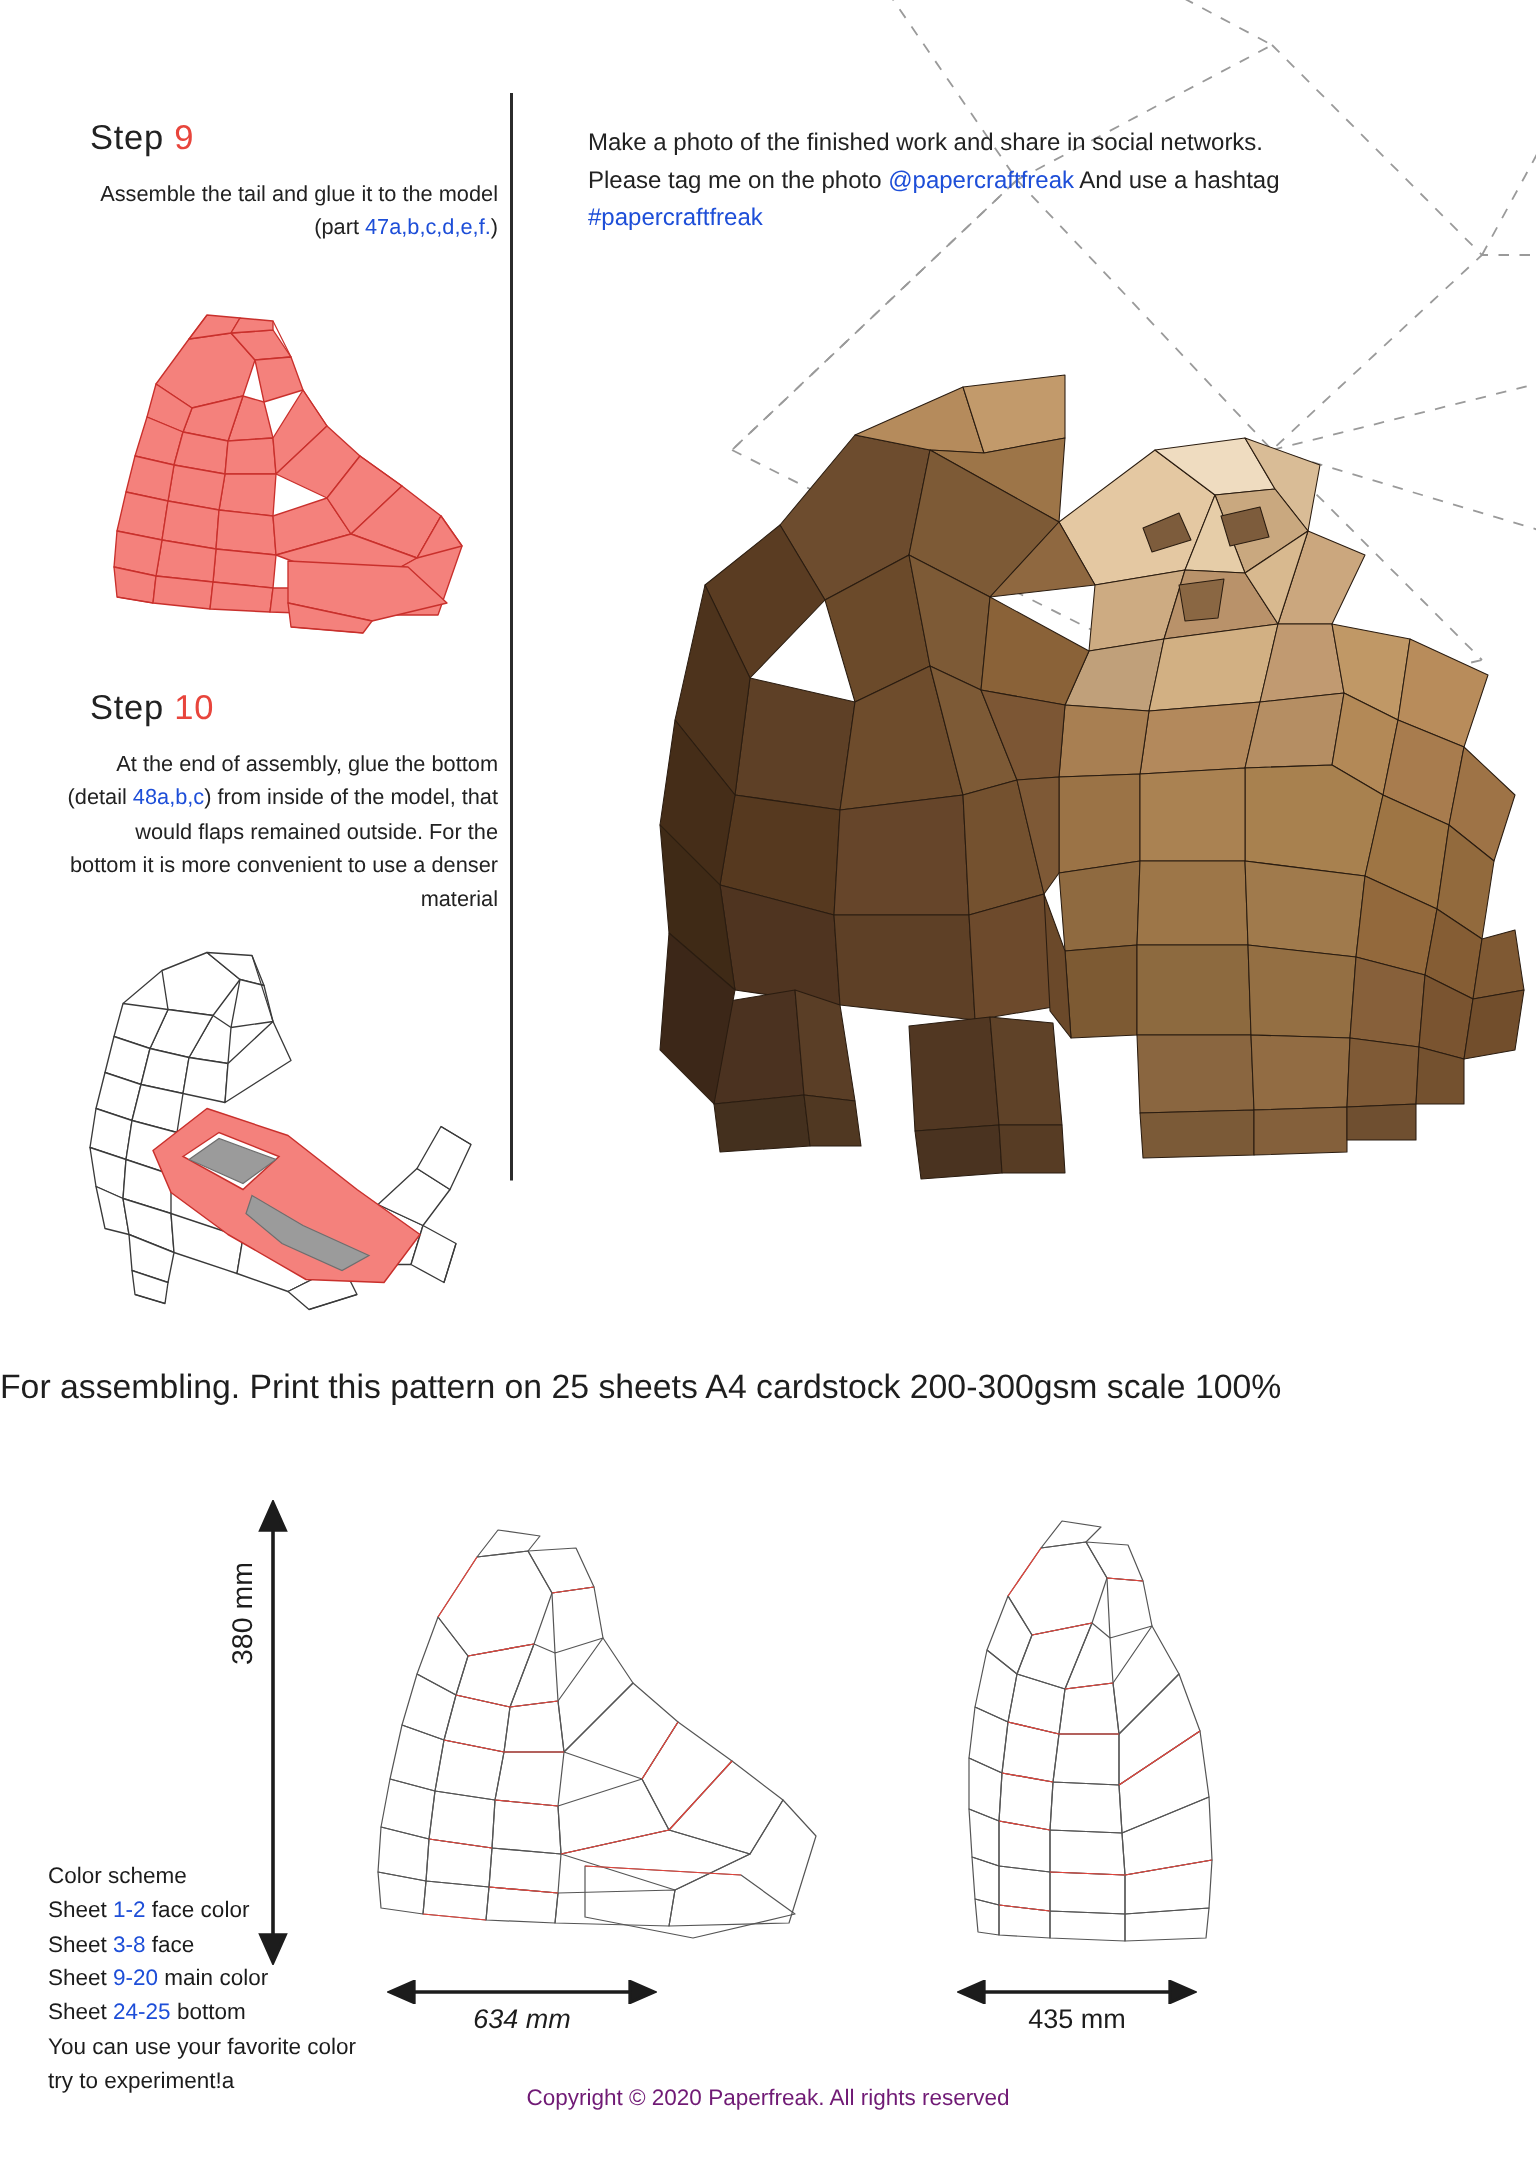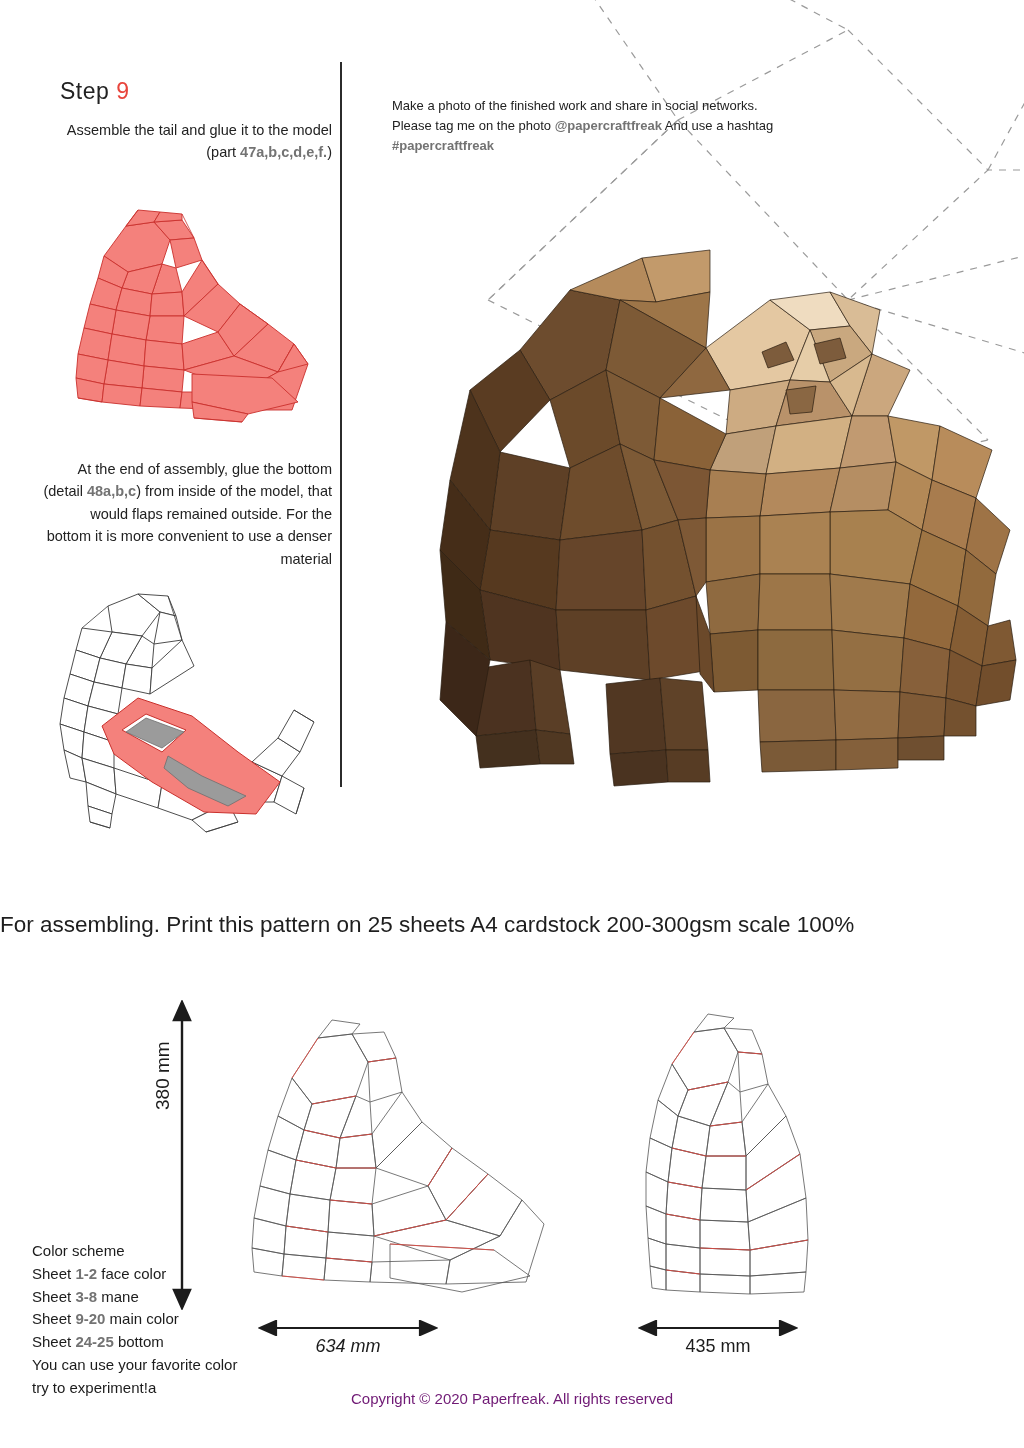--- a/index.html
+++ b/index.html
@@ -59,34 +59,34 @@
     padding-left: 18px;
   }
   .step-title .num { color: #e8453c; }
   .step-body {
     font-size: 14.5px;
     line-height: 1.55;
     color: #222;
     margin: 0;
     text-align: right;
   }
-  .hl { color: #737373; font-weight: bold; }
+  .hl { color: #1d4ed8; }
 
   .step9-block { position: absolute; left: 0; top: 0; width: 290px; }
   .step10-block { position: absolute; left: 0; top: 380px; width: 290px; }
 
   .fig { position: relative; }
 
   
   .right-text {
     position: absolute;
     left: 392px;
-    top: 96px;
+    top: 84px;
     width: 580px;
-    font-size: 13px;
+    font-size: 16px;
     line-height: 1.55;
     color: #222;
   }
 
   
   .hero {
     position: absolute;
     left: 410px;
     top: 230px;
     width: 610px;
@@ -251,20 +251,23 @@
           </g>
           <g fill="none" stroke="#c9302c" stroke-width="0.8">
             <path d="M96,46 L84,62 M140,50 L152,74 M160,96 L176,120 M198,140 L226,160"></path>
             <path d="M36,234 L60,238 M152,254 L200,258"></path>
           </g>
         </svg>
       </div>
     </div>
 
     <div class="step10-block">
+      <div class="step-title">
+        <span>Step </span><span class="num">10</span>
+      </div>
       <p class="step-body">
         <span>At the end of assembly, glue the bottom (detail </span><span class="hl">48a,b,c</span><span>) from inside of the model, that would flaps remained outside. For the bottom it is more convenient to use a denser material</span>
       </p>
 
       <div class="fig">
         <svg width="290" height="270" viewBox="0 0 290 270">
           <g fill="#ffffff" stroke="#3a3a3a" stroke-width="0.9" stroke-linejoin="round">
             <polygon points="66,36 96,24 118,42 100,66 70,62"></polygon>
             <polygon points="96,24 126,26 134,46 118,42"></polygon>
             <polygon points="118,42 134,46 140,70 112,74"></polygon>
@@ -537,21 +540,21 @@
       <div class="dim-h-label">435 mm</div>
     </div>
   </div>
 
   <div class="color-scheme">
     <div>Color  scheme</div>
     <div class="row">
       <span>Sheet </span><span class="hl">1-2</span><span> face color</span>
     </div>
     <div class="row">
-      <span>Sheet </span><span class="hl">3-8</span><span> mane</span>
+      <span>Sheet </span><span class="hl">3-8</span><span> face</span>
     </div>
     <div class="row">
       <span>Sheet </span><span class="hl">9-20</span><span> main color</span>
     </div>
     <div class="row">
       <span>Sheet </span><span class="hl">24-25</span><span> bottom</span>
     </div>
     <div>You can use your favorite color</div>
     <div>try to experiment!a</div>
   </div>

